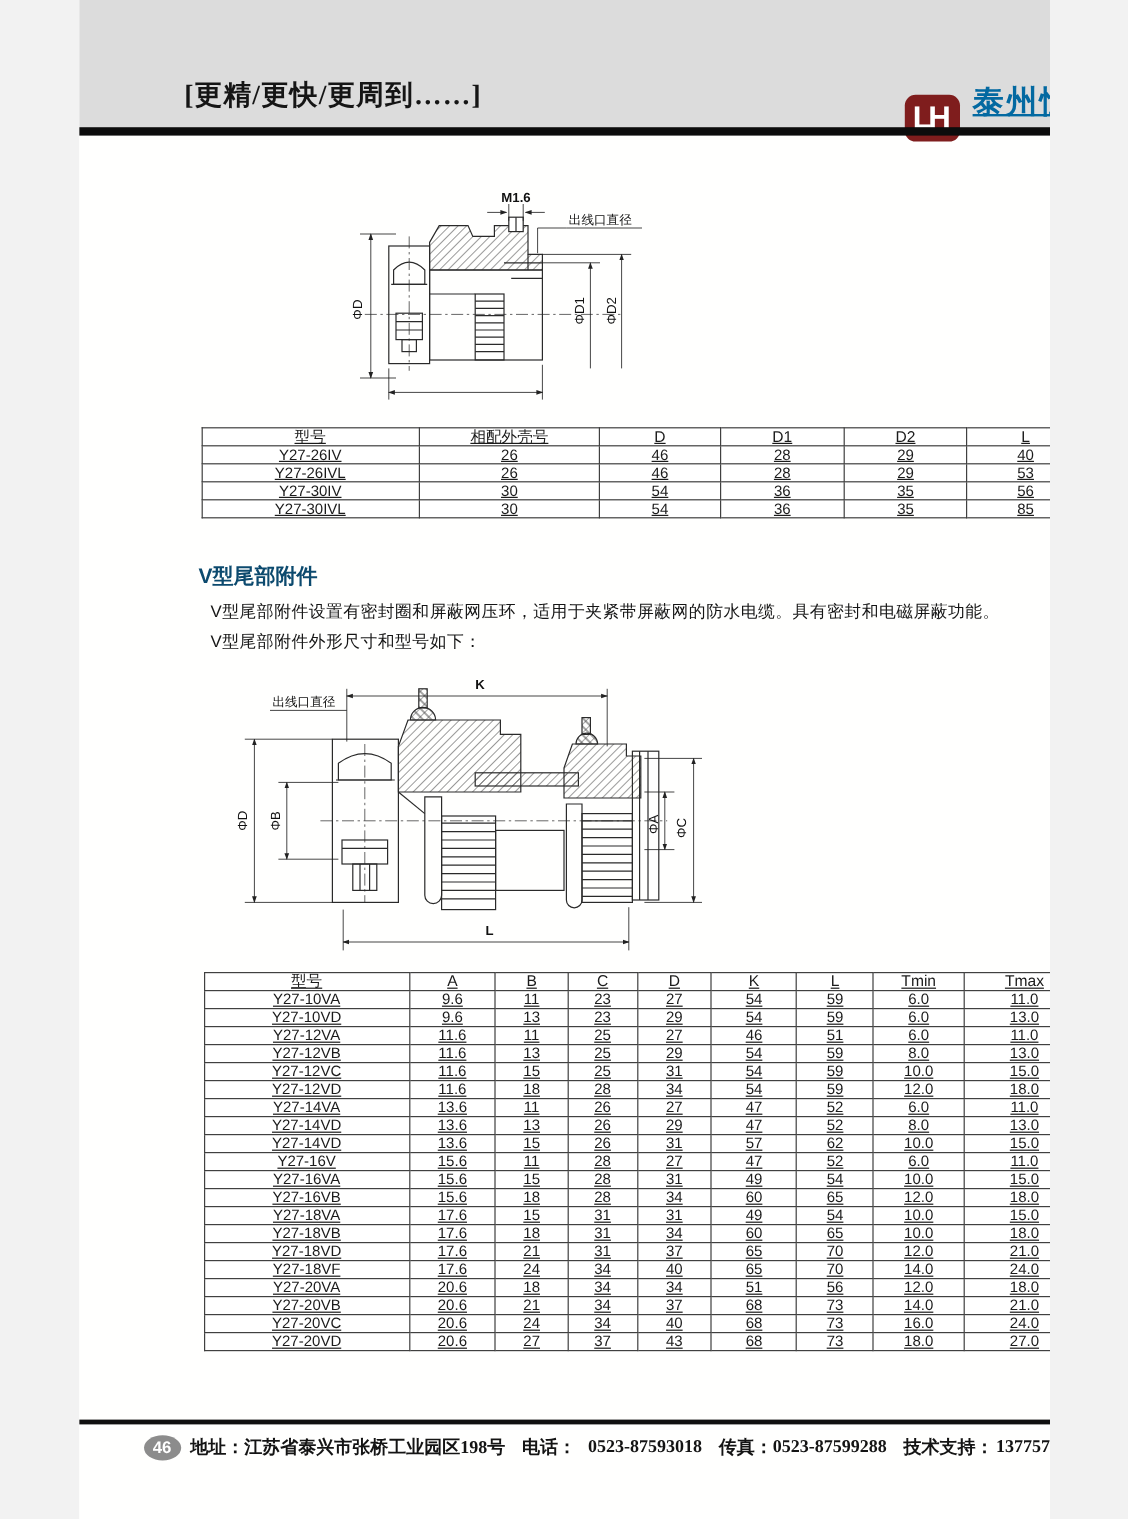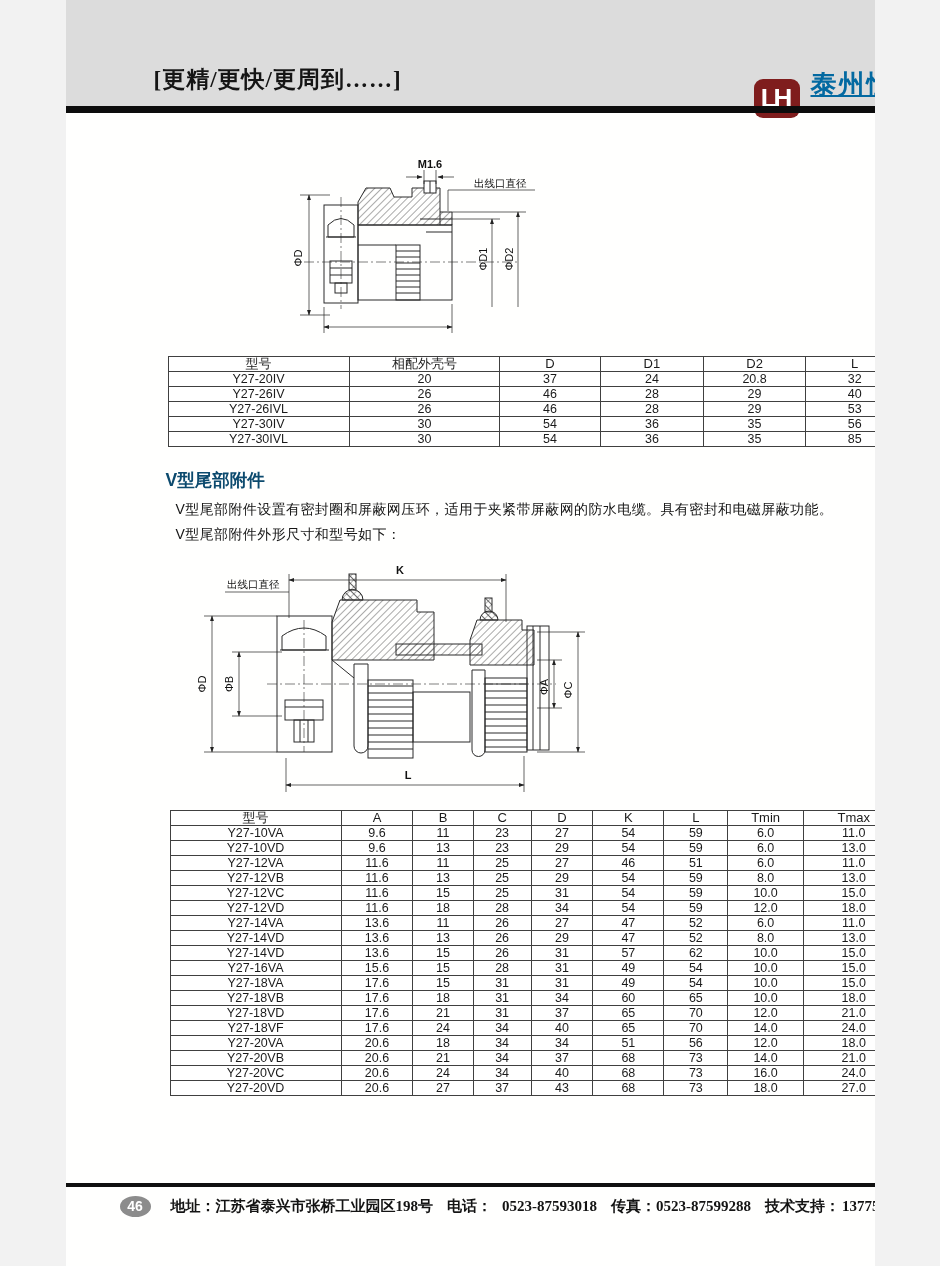--- a/index.html
+++ b/index.html
@@ -12,38 +12,38 @@
   .logo-mark{width:46px;height:39px;background:#7f1d1d;border-radius:9px;color:#fff;
              display:flex;align-items:center;justify-content:center;
              font:bold 26px "Liberation Sans",sans-serif;letter-spacing:-3px;padding-right:3px;box-sizing:border-box;margin-top:28px;}
   .logo-text{margin-left:11px;font:bold 26px "Liberation Sans",sans-serif;letter-spacing:2px;color:#0369a1;text-decoration:underline;}
   .bar{position:absolute;top:106px;left:0;width:940px;height:7px;background:#0c0c0c;}
   
   .draw1{position:absolute;left:212px;top:157px;}
   .draw2{position:absolute;left:116px;top:560px;}
   svg text{font-family:"Liberation Sans",sans-serif;fill:#111;}
   
-  table.t{position:absolute;border-collapse:collapse;table-layout:fixed;background:#fff;}
+  table.t{position:absolute;border-collapse:collapse;table-layout:fixed;background:#fff;text-decoration:underline;}
   table.t th,table.t td{border:1px solid #404040;text-align:center;vertical-align:middle;
       padding:0;height:14px;line-height:14px;font-size:12.5px;font-weight:normal;white-space:nowrap;overflow:hidden;}
   table.t th{font-size:13px;}
   .t1{left:102px;top:356px;width:737px;}
   .t2{left:104px;top:810px;width:735px;}
   
   .sec-title{position:absolute;left:100px;top:468px;font:bold 17.5px "Liberation Sans",sans-serif;color:#0c4a6e;}
   .para{position:absolute;font:14px "Liberation Sans",sans-serif;color:#151515;letter-spacing:0.4px;}
   .p1{left:110px;top:501px;}
   .p2{left:110px;top:526px;}
   
   .foot-rule{position:absolute;top:1183px;left:0;width:940px;height:4px;background:#101010;}
   .footer{position:absolute;top:1196px;left:54px;display:flex;align-items:center;}
   .badge{width:31px;height:21px;border-radius:50%;background:#8c8c8c;color:#fff;
          font:bold 14px "Liberation Sans",sans-serif;line-height:21px;text-align:center;flex:none;}
   .fseg{font:bold 15px "Liberation Serif",serif;color:#141414;white-space:nowrap;}
-  .footer .fseg{margin-left:20px;}
+  .footer .fseg{margin-left:8px;}
   .footer .gap{margin-left:14px;}
 </style>
 </head>
 <body>
 
 <div class="page">
 
   <div class="hdr">
     <div class="slogan">[更精/更快/更周到……]</div>
     <div class="logo">
@@ -142,28 +142,20 @@
         <tr>
           <th>型号</th>
           <th>相配外壳号</th>
           <th>D</th>
           <th>D1</th>
           <th>D2</th>
           <th>L</th>
         </tr>
       </thead>
     <tbody>
-        <tr>
-          <td>Y27-20IV</td>
-          <td>20</td>
-          <td>37</td>
-          <td>24</td>
-          <td>20.8</td>
-          <td>32</td>
-        </tr>
         <tr>
           <td>Y27-26IV</td>
           <td>26</td>
           <td>46</td>
           <td>28</td>
           <td>29</td>
           <td>40</td>
         </tr>
         <tr>
           <td>Y27-26IVL</td>
@@ -424,29 +416,51 @@
           <td>13.6</td>
           <td>15</td>
           <td>26</td>
           <td>31</td>
           <td>57</td>
           <td>62</td>
           <td>10.0</td>
           <td>15.0</td>
         </tr>
         <tr>
+          <td>Y27-16V</td>
+          <td>15.6</td>
+          <td>11</td>
+          <td>28</td>
+          <td>27</td>
+          <td>47</td>
+          <td>52</td>
+          <td>6.0</td>
+          <td>11.0</td>
+        </tr>
+        <tr>
           <td>Y27-16VA</td>
           <td>15.6</td>
           <td>15</td>
           <td>28</td>
           <td>31</td>
           <td>49</td>
           <td>54</td>
           <td>10.0</td>
           <td>15.0</td>
+        </tr>
+        <tr>
+          <td>Y27-16VB</td>
+          <td>15.6</td>
+          <td>18</td>
+          <td>28</td>
+          <td>34</td>
+          <td>60</td>
+          <td>65</td>
+          <td>12.0</td>
+          <td>18.0</td>
         </tr>
         <tr>
           <td>Y27-18VA</td>
           <td>17.6</td>
           <td>15</td>
           <td>31</td>
           <td>31</td>
           <td>49</td>
           <td>54</td>
           <td>10.0</td>

